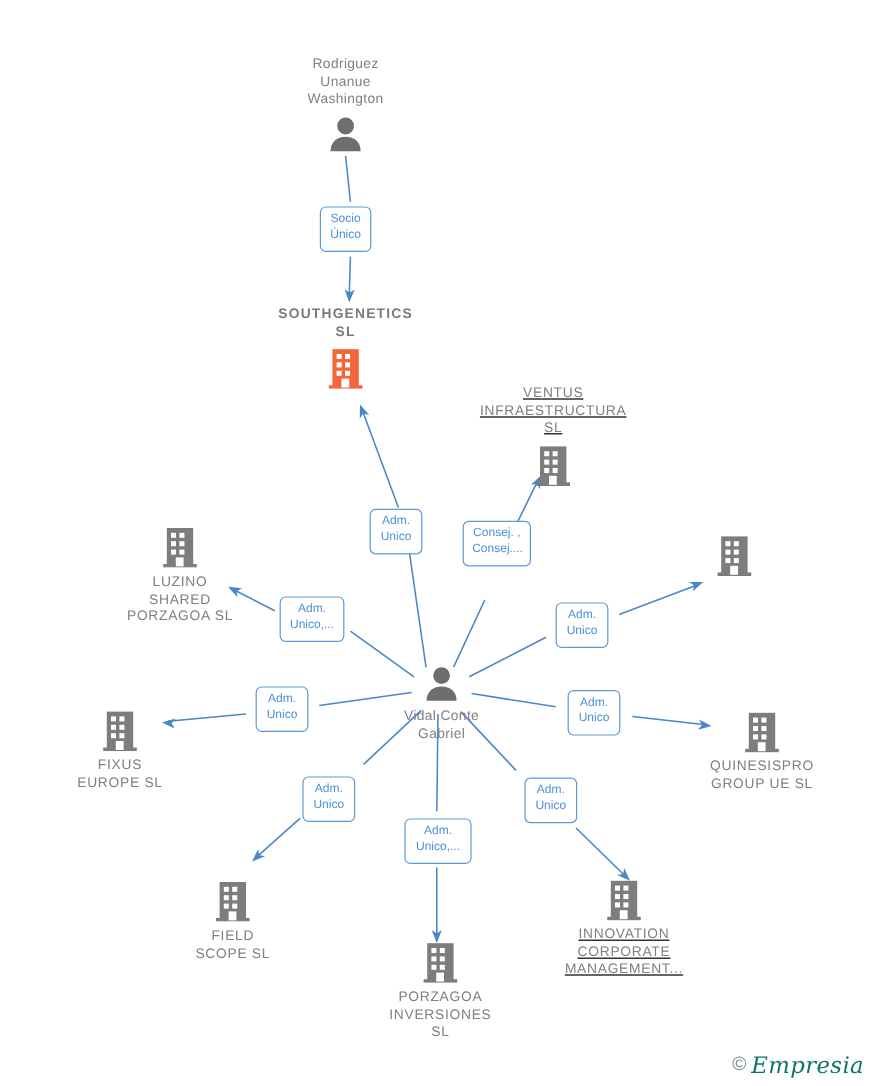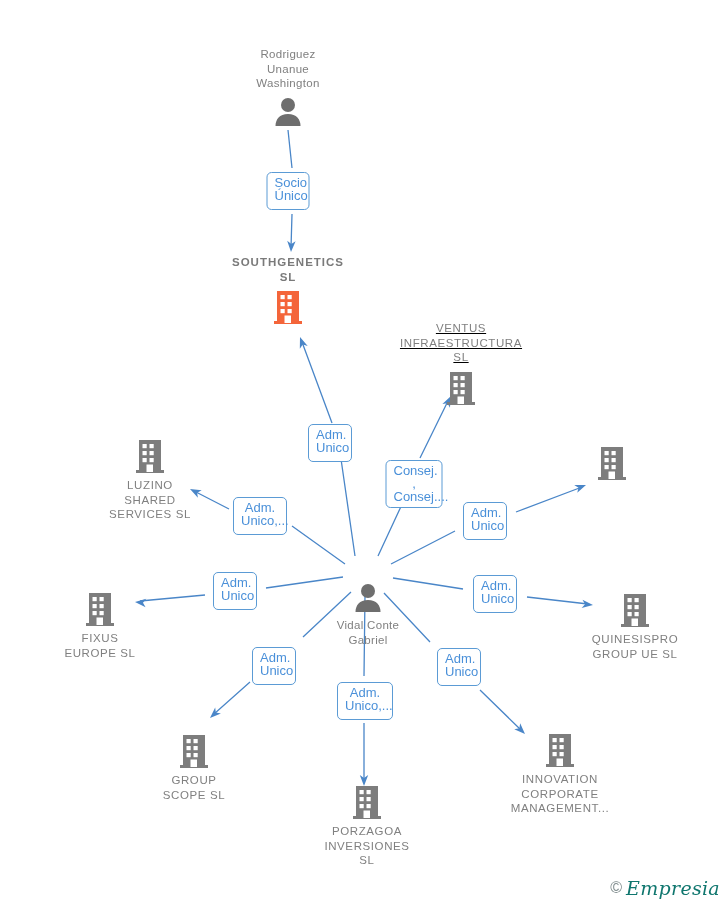--- a/index.html
+++ b/index.html
@@ -56,21 +56,21 @@
   }
   .node.label-above .node-label { margin-bottom: 6px; }
   .node.label-below .node-label { margin-top: 5px; }
 
   .edge-label {
     position: absolute;
     border: 1px solid #5b9bd5;
     border-radius: 5px;
     background: #ffffff;
     color: #4a90d9;
-    font-size: 13px;
+    font-size: 10px;
     line-height: 13px;
     padding: 3px 7px 4px 7px;
     text-align: center;
     white-space: pre-line;
     box-sizing: border-box;
     transform: translate(-50%, -50%);
   }
   #watermark {
     position: absolute;
     right: 8px;
@@ -188,36 +188,36 @@
             <rect x="7.5" y="5" width="4.2" height="4.2" fill="#ffffff"></rect>
             <rect x="14.5" y="5" width="4.2" height="4.2" fill="#ffffff"></rect>
             <rect x="7.5" y="12" width="4.2" height="4.2" fill="#ffffff"></rect>
             <rect x="14.5" y="12" width="4.2" height="4.2" fill="#ffffff"></rect>
             <rect x="7.5" y="19" width="4.2" height="4.2" fill="#ffffff"></rect>
             <rect x="14.5" y="19" width="4.2" height="4.2" fill="#ffffff"></rect>
             <rect x="11.5" y="25.5" width="6.5" height="7.5" fill="#ffffff"></rect>
           </svg></span>
         <div class="node-label company">LUZINO
 SHARED
-SERVICES  SL</div>
+PORZAGOA  SL</div>
       </div>
       <div class="node label-below" style="left: 612px; top: 446px;">
         <span class="node-icon"><svg width="30" height="34" viewBox="0 0 30 34" aria-hidden="true">
             <rect x="4" y="1" width="22" height="32" fill="#7d7d7d"></rect>
             <rect x="1" y="31" width="28" height="3" fill="#7d7d7d"></rect>
             <rect x="7.5" y="5" width="4.2" height="4.2" fill="#ffffff"></rect>
             <rect x="14.5" y="5" width="4.2" height="4.2" fill="#ffffff"></rect>
             <rect x="7.5" y="12" width="4.2" height="4.2" fill="#ffffff"></rect>
             <rect x="14.5" y="12" width="4.2" height="4.2" fill="#ffffff"></rect>
             <rect x="7.5" y="19" width="4.2" height="4.2" fill="#ffffff"></rect>
             <rect x="14.5" y="19" width="4.2" height="4.2" fill="#ffffff"></rect>
             <rect x="11.5" y="25.5" width="6.5" height="7.5" fill="#ffffff"></rect>
           </svg></span>
       </div>
-      <div class="node label-below" style="left: 368px; top: 583px;">
+      <div class="node label-below" style="left: 368px; top: 555px;">
         <span class="node-icon"><svg width="28" height="30" viewBox="0 0 28 30" aria-hidden="true">
             <circle cx="14" cy="8" r="7" fill="#6e6e6e"></circle>
             <path d="M14 17 C5.5 17 1.5 22.5 1.5 29 L26.5 29 C26.5 22.5 22.5 17 14 17 Z" fill="#6e6e6e"></path>
           </svg></span>
         <div class="node-label">Vidal Conte
 Gabriel</div>
       </div>
       <div class="node label-below" style="left: 100px; top: 592px; text-align: center;">
         <span class="node-icon"><svg width="30" height="34" viewBox="0 0 30 34" aria-hidden="true">
             <rect x="4" y="1" width="22" height="32" fill="#7d7d7d"></rect>
@@ -253,40 +253,40 @@
             <rect x="4" y="1" width="22" height="32" fill="#7d7d7d"></rect>
             <rect x="1" y="31" width="28" height="3" fill="#7d7d7d"></rect>
             <rect x="7.5" y="5" width="4.2" height="4.2" fill="#ffffff"></rect>
             <rect x="14.5" y="5" width="4.2" height="4.2" fill="#ffffff"></rect>
             <rect x="7.5" y="12" width="4.2" height="4.2" fill="#ffffff"></rect>
             <rect x="14.5" y="12" width="4.2" height="4.2" fill="#ffffff"></rect>
             <rect x="7.5" y="19" width="4.2" height="4.2" fill="#ffffff"></rect>
             <rect x="14.5" y="19" width="4.2" height="4.2" fill="#ffffff"></rect>
             <rect x="11.5" y="25.5" width="6.5" height="7.5" fill="#ffffff"></rect>
           </svg></span>
-        <div class="node-label company">GROUP
+        <div class="node-label company">FIELD
 SCOPE  SL</div>
       </div>
       <div class="node label-below" style="left: 367px; top: 785px;">
         <span class="node-icon"><svg width="30" height="34" viewBox="0 0 30 34" aria-hidden="true">
             <rect x="4" y="1" width="22" height="32" fill="#7d7d7d"></rect>
             <rect x="1" y="31" width="28" height="3" fill="#7d7d7d"></rect>
             <rect x="7.5" y="5" width="4.2" height="4.2" fill="#ffffff"></rect>
             <rect x="14.5" y="5" width="4.2" height="4.2" fill="#ffffff"></rect>
             <rect x="7.5" y="12" width="4.2" height="4.2" fill="#ffffff"></rect>
             <rect x="14.5" y="12" width="4.2" height="4.2" fill="#ffffff"></rect>
             <rect x="7.5" y="19" width="4.2" height="4.2" fill="#ffffff"></rect>
             <rect x="14.5" y="19" width="4.2" height="4.2" fill="#ffffff"></rect>
             <rect x="11.5" y="25.5" width="6.5" height="7.5" fill="#ffffff"></rect>
           </svg></span>
         <div class="node-label company">PORZAGOA
 INVERSIONES
 SL</div>
       </div>
-      <div class="node label-below" style="left: 560px; top: 733px;">
+      <div class="node label-below" style="left: 520px; top: 733px; text-decoration: underline;">
         <span class="node-icon"><svg width="30" height="34" viewBox="0 0 30 34" aria-hidden="true">
             <rect x="4" y="1" width="22" height="32" fill="#7d7d7d"></rect>
             <rect x="1" y="31" width="28" height="3" fill="#7d7d7d"></rect>
             <rect x="7.5" y="5" width="4.2" height="4.2" fill="#ffffff"></rect>
             <rect x="14.5" y="5" width="4.2" height="4.2" fill="#ffffff"></rect>
             <rect x="7.5" y="12" width="4.2" height="4.2" fill="#ffffff"></rect>
             <rect x="14.5" y="12" width="4.2" height="4.2" fill="#ffffff"></rect>
             <rect x="7.5" y="19" width="4.2" height="4.2" fill="#ffffff"></rect>
             <rect x="14.5" y="19" width="4.2" height="4.2" fill="#ffffff"></rect>
             <rect x="11.5" y="25.5" width="6.5" height="7.5" fill="#ffffff"></rect>
@@ -294,21 +294,21 @@
         <div class="node-label company">INNOVATION
 CORPORATE
 MANAGEMENT...</div>
       </div>
     </div>
   <div id="labels">
       <div class="edge-label" style="left: 288px; top: 191px; width: 43px; min-height: 38px;">Socio
 Único</div>
       <div class="edge-label" style="left: 330px; top: 443px; width: 44px; min-height: 38px;">Adm.
 Unico</div>
-      <div class="edge-label" style="left: 414px; top: 484px; width: 57px; min-height: 38px;">Consej. ,
+      <div class="edge-label" style="left: 414px; top: 453px; width: 57px; min-height: 38px;">Consej. ,
 Consej....</div>
       <div class="edge-label" style="left: 260px; top: 516px; width: 54px; min-height: 38px;">Adm.
 Unico,...</div>
       <div class="edge-label" style="left: 485px; top: 521px; width: 44px; min-height: 38px;">Adm.
 Unico</div>
       <div class="edge-label" style="left: 235px; top: 591px; width: 44px; min-height: 38px;">Adm.
 Unico</div>
       <div class="edge-label" style="left: 495px; top: 594px; width: 44px; min-height: 38px;">Adm.
 Unico</div>
       <div class="edge-label" style="left: 274px; top: 666px; width: 44px; min-height: 38px;">Adm.

